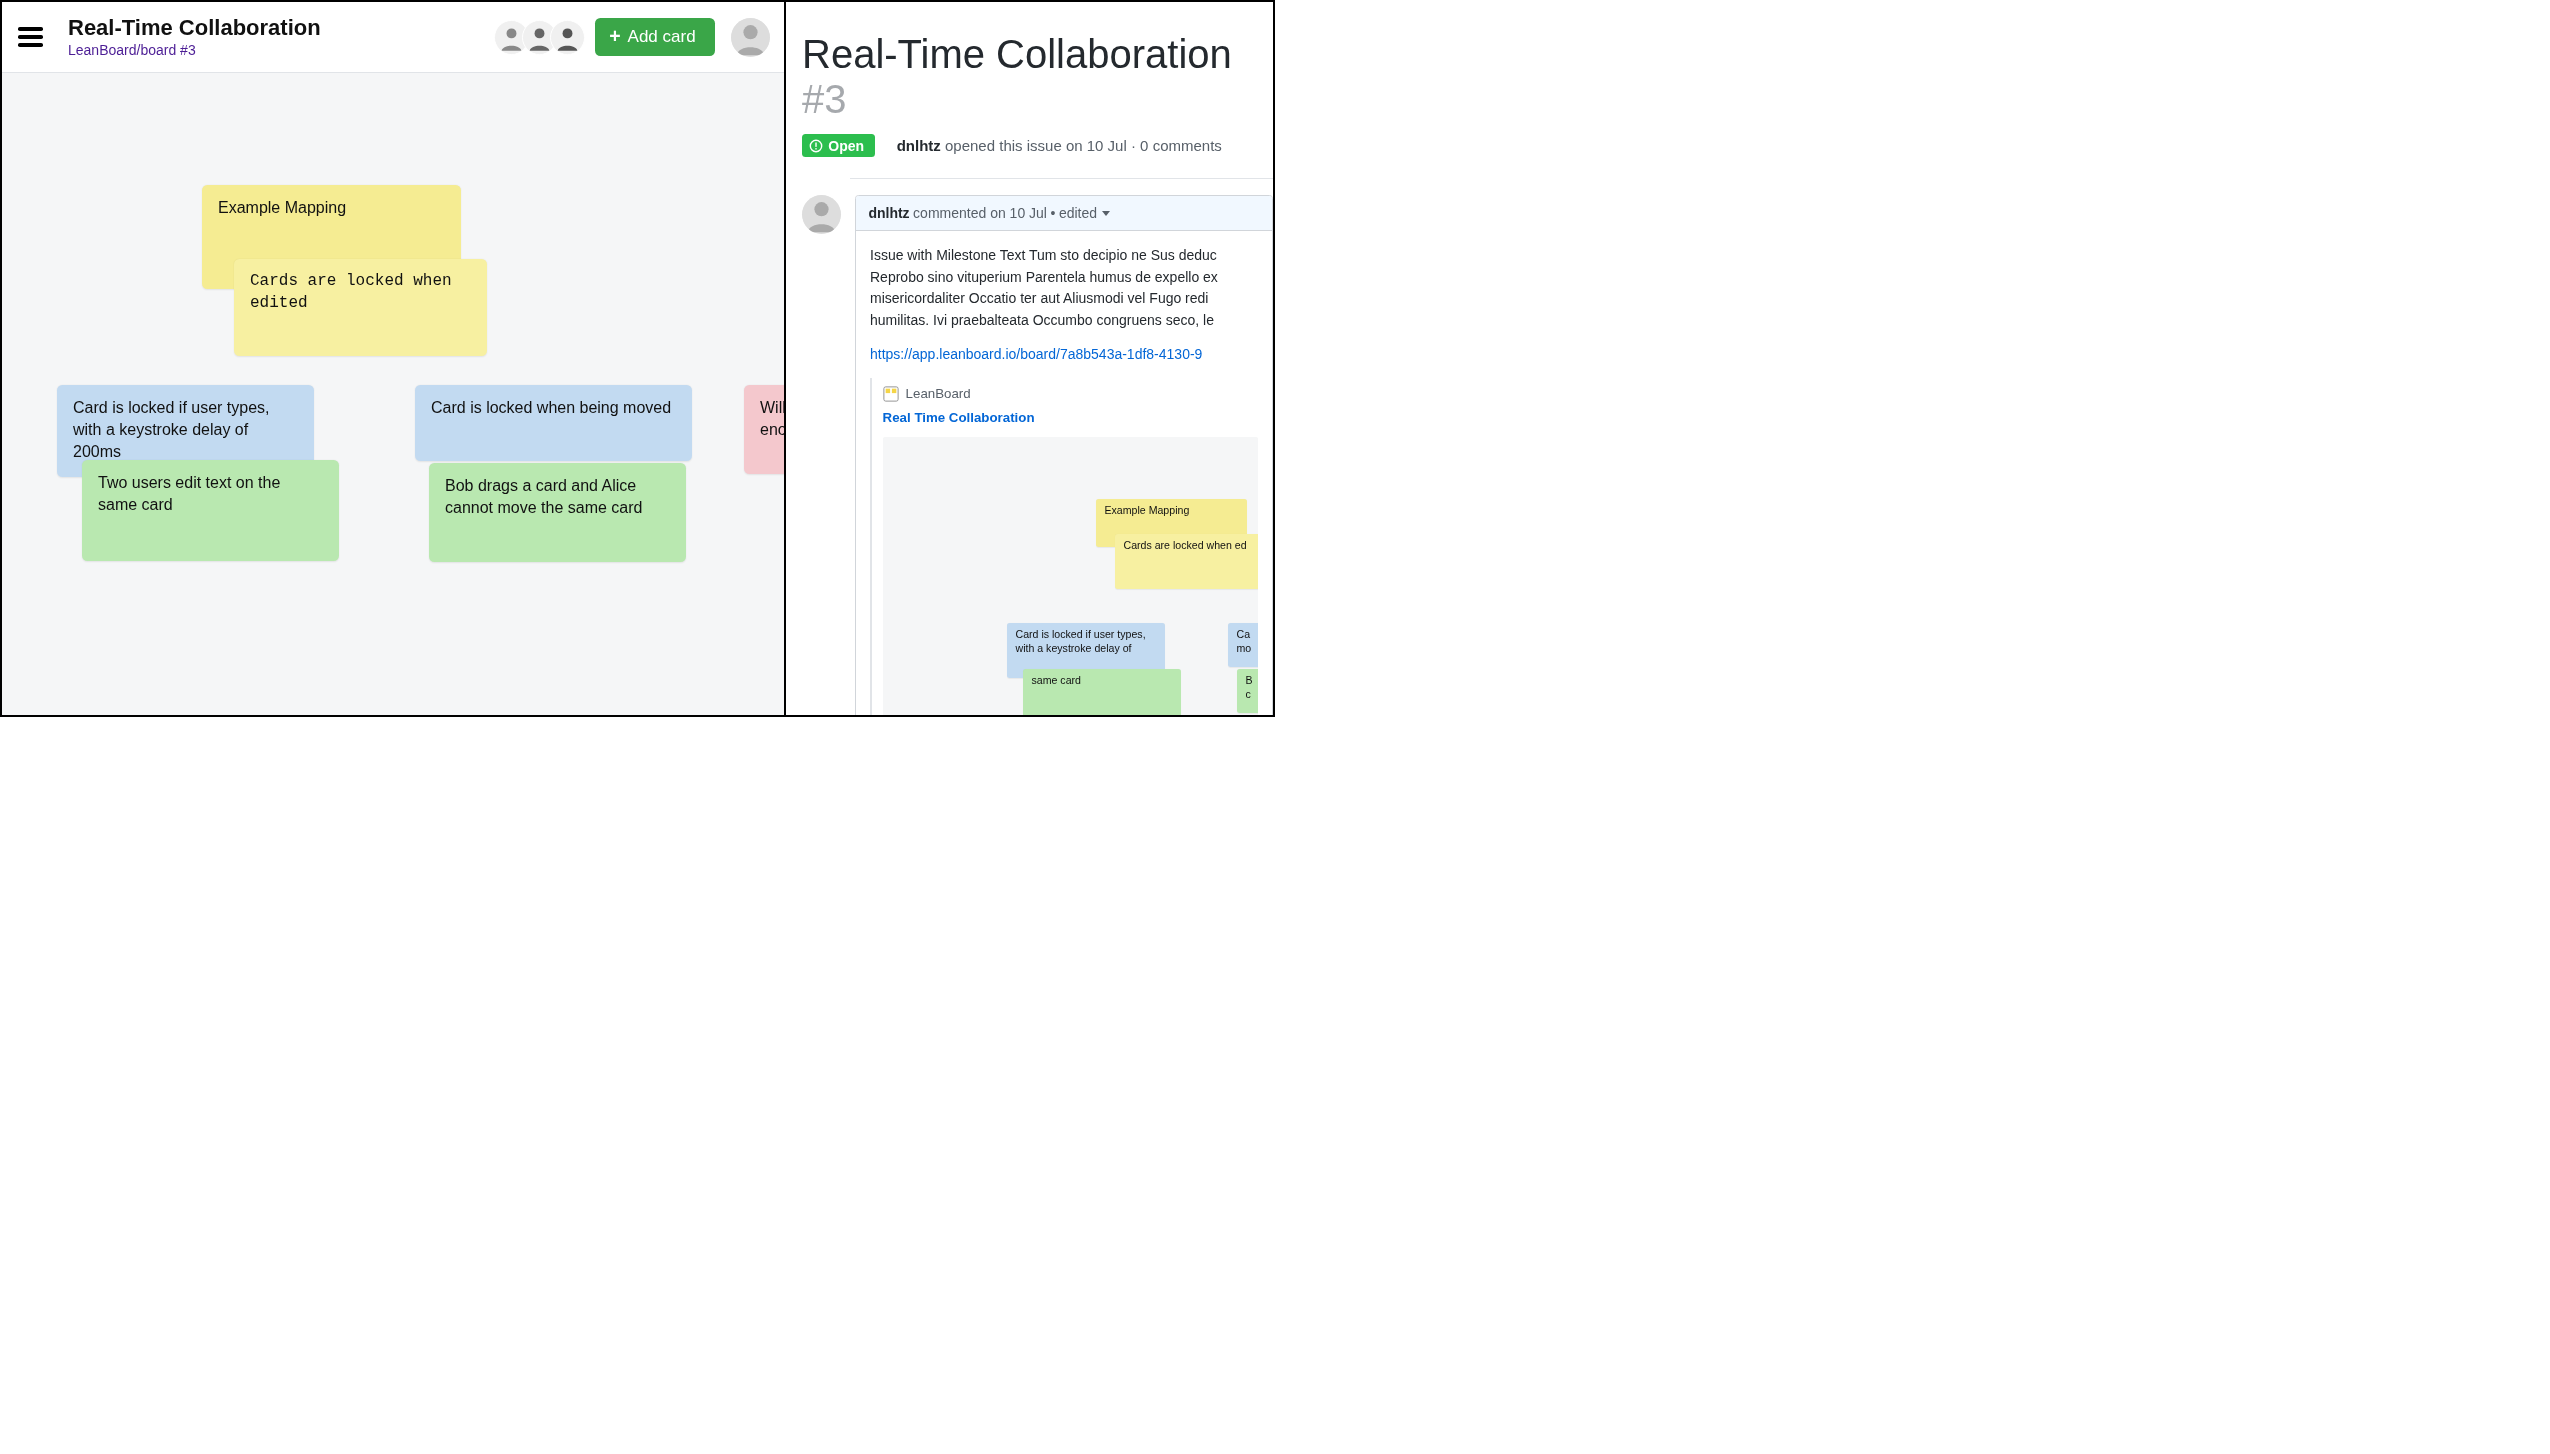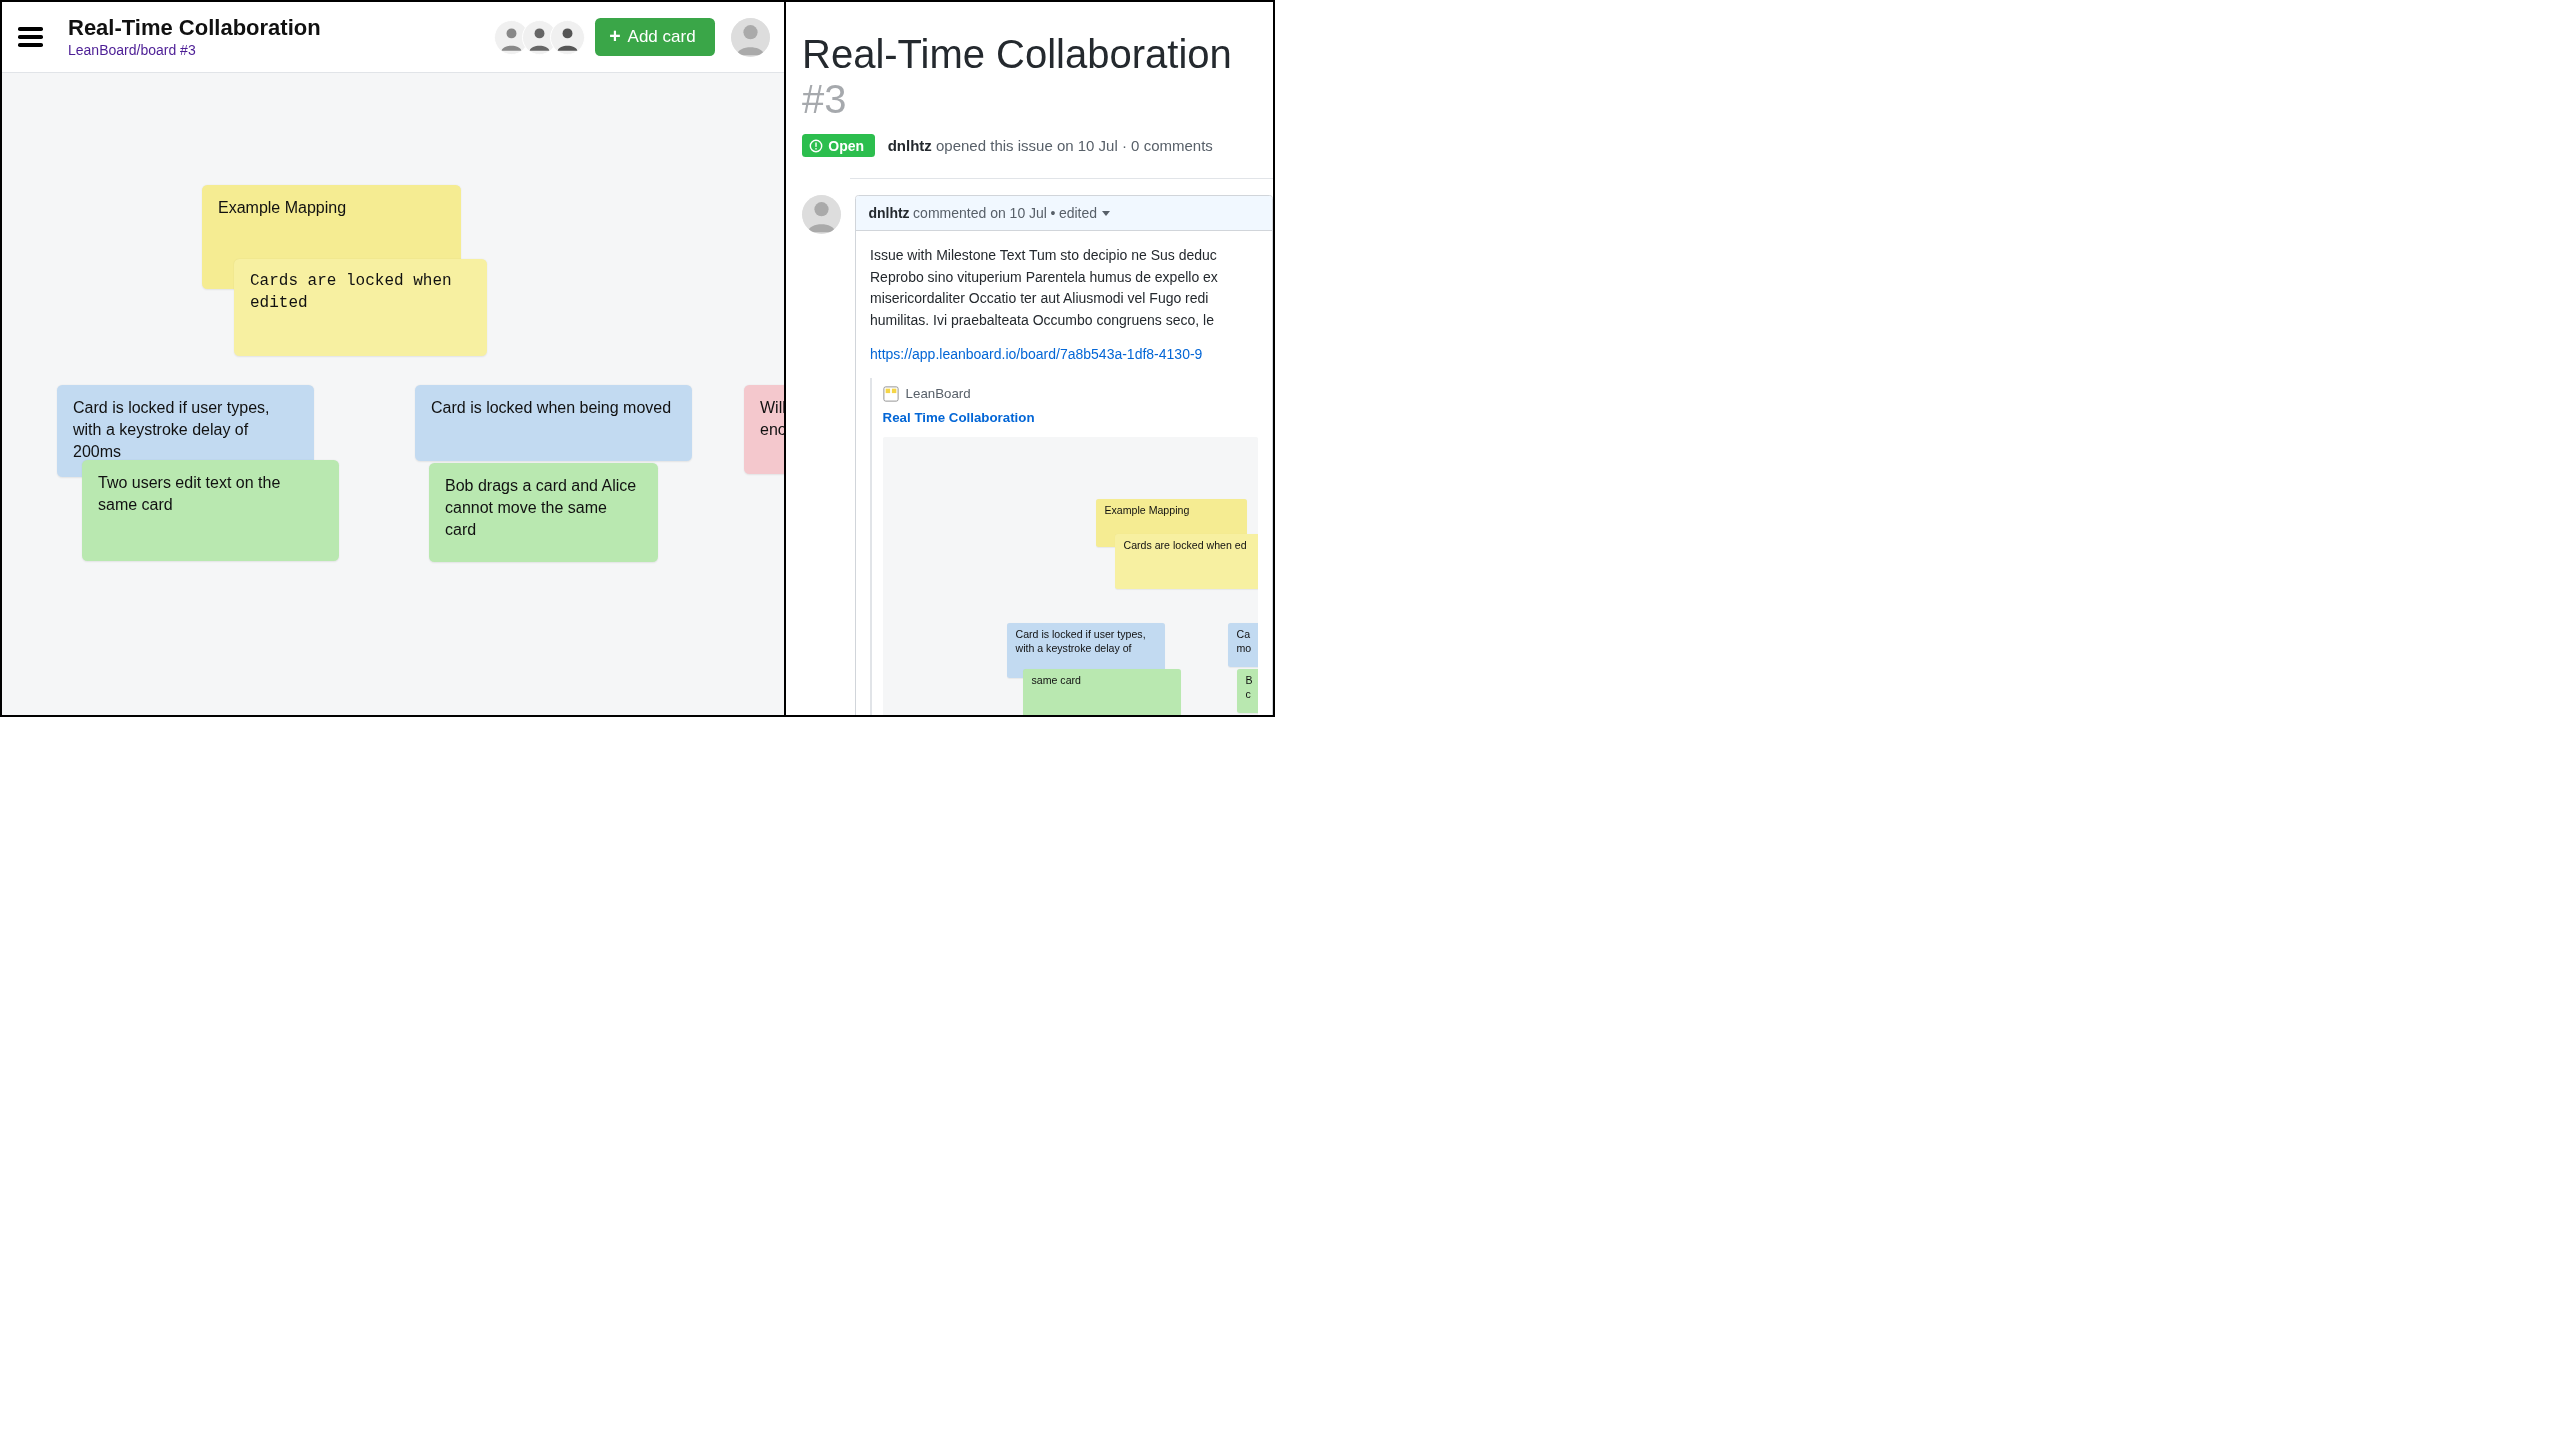--- a/index.html
+++ b/index.html
@@ -142,21 +142,21 @@
   }
   .issue-title {
     font-size: 40px;
     font-weight: 400;
     color: #24292e;
   }
   .issue-title .num { color: #a6a9ad; font-weight: 300; }
   .issue-sub {
     display: flex;
     align-items: center;
-    gap: 13px;
+    gap: 22px;
     margin-top: 12.4px;
     font-size: 15px;
     color: #586069;
   }
   .open-badge {
     background: #2cbe4e;
     color: #fff;
     border-radius: 3.5px;
     padding: 3.5px 10.6px 3.5px 7px;
     font-weight: 600;
@@ -326,21 +326,21 @@
           </svg>
       </div>
     </div>
   </div>
   <div class="lb-canvas" id="lb-canvas">
       <div class="card yellow" style="left: 200px; top: 112px; width: 259px; min-height: 104px;">Example Mapping</div>
       <div class="card yellow2" style="left: 232px; top: 186px; width: 253px; min-height: 97px; font-family: Liberation Mono, monospace;">Cards are locked when edited</div>
       <div class="card blue" style="left: 55px; top: 312px; width: 257px; min-height: 92px;">Card is locked if user types, with a keystroke delay of 200ms</div>
       <div class="card green" style="left: 80px; top: 387px; width: 257px; min-height: 101px;">Two users edit text on the same card</div>
       <div class="card blue" style="left: 413px; top: 312px; width: 277px; min-height: 76px;">Card is locked when being moved</div>
-      <div class="card green" style="left: 427px; top: 390px; width: 229px; min-height: 99px;">Bob drags a card and Alice cannot move the same card</div>
+      <div class="card green" style="left: 427px; top: 390px; width: 257px; min-height: 99px;">Bob drags a card and Alice cannot move the same card</div>
       <div class="card pink" style="left: 742px; top: 312px; width: 62px; min-height: 89px;">Will
 enou</div>
     </div>
 </div>
 
 <div class="right-panel">
   <h1 class="issue-title">
     <span>Real-Time Collaboration</span>
     <span class="num">#3</span>
   </h1>

